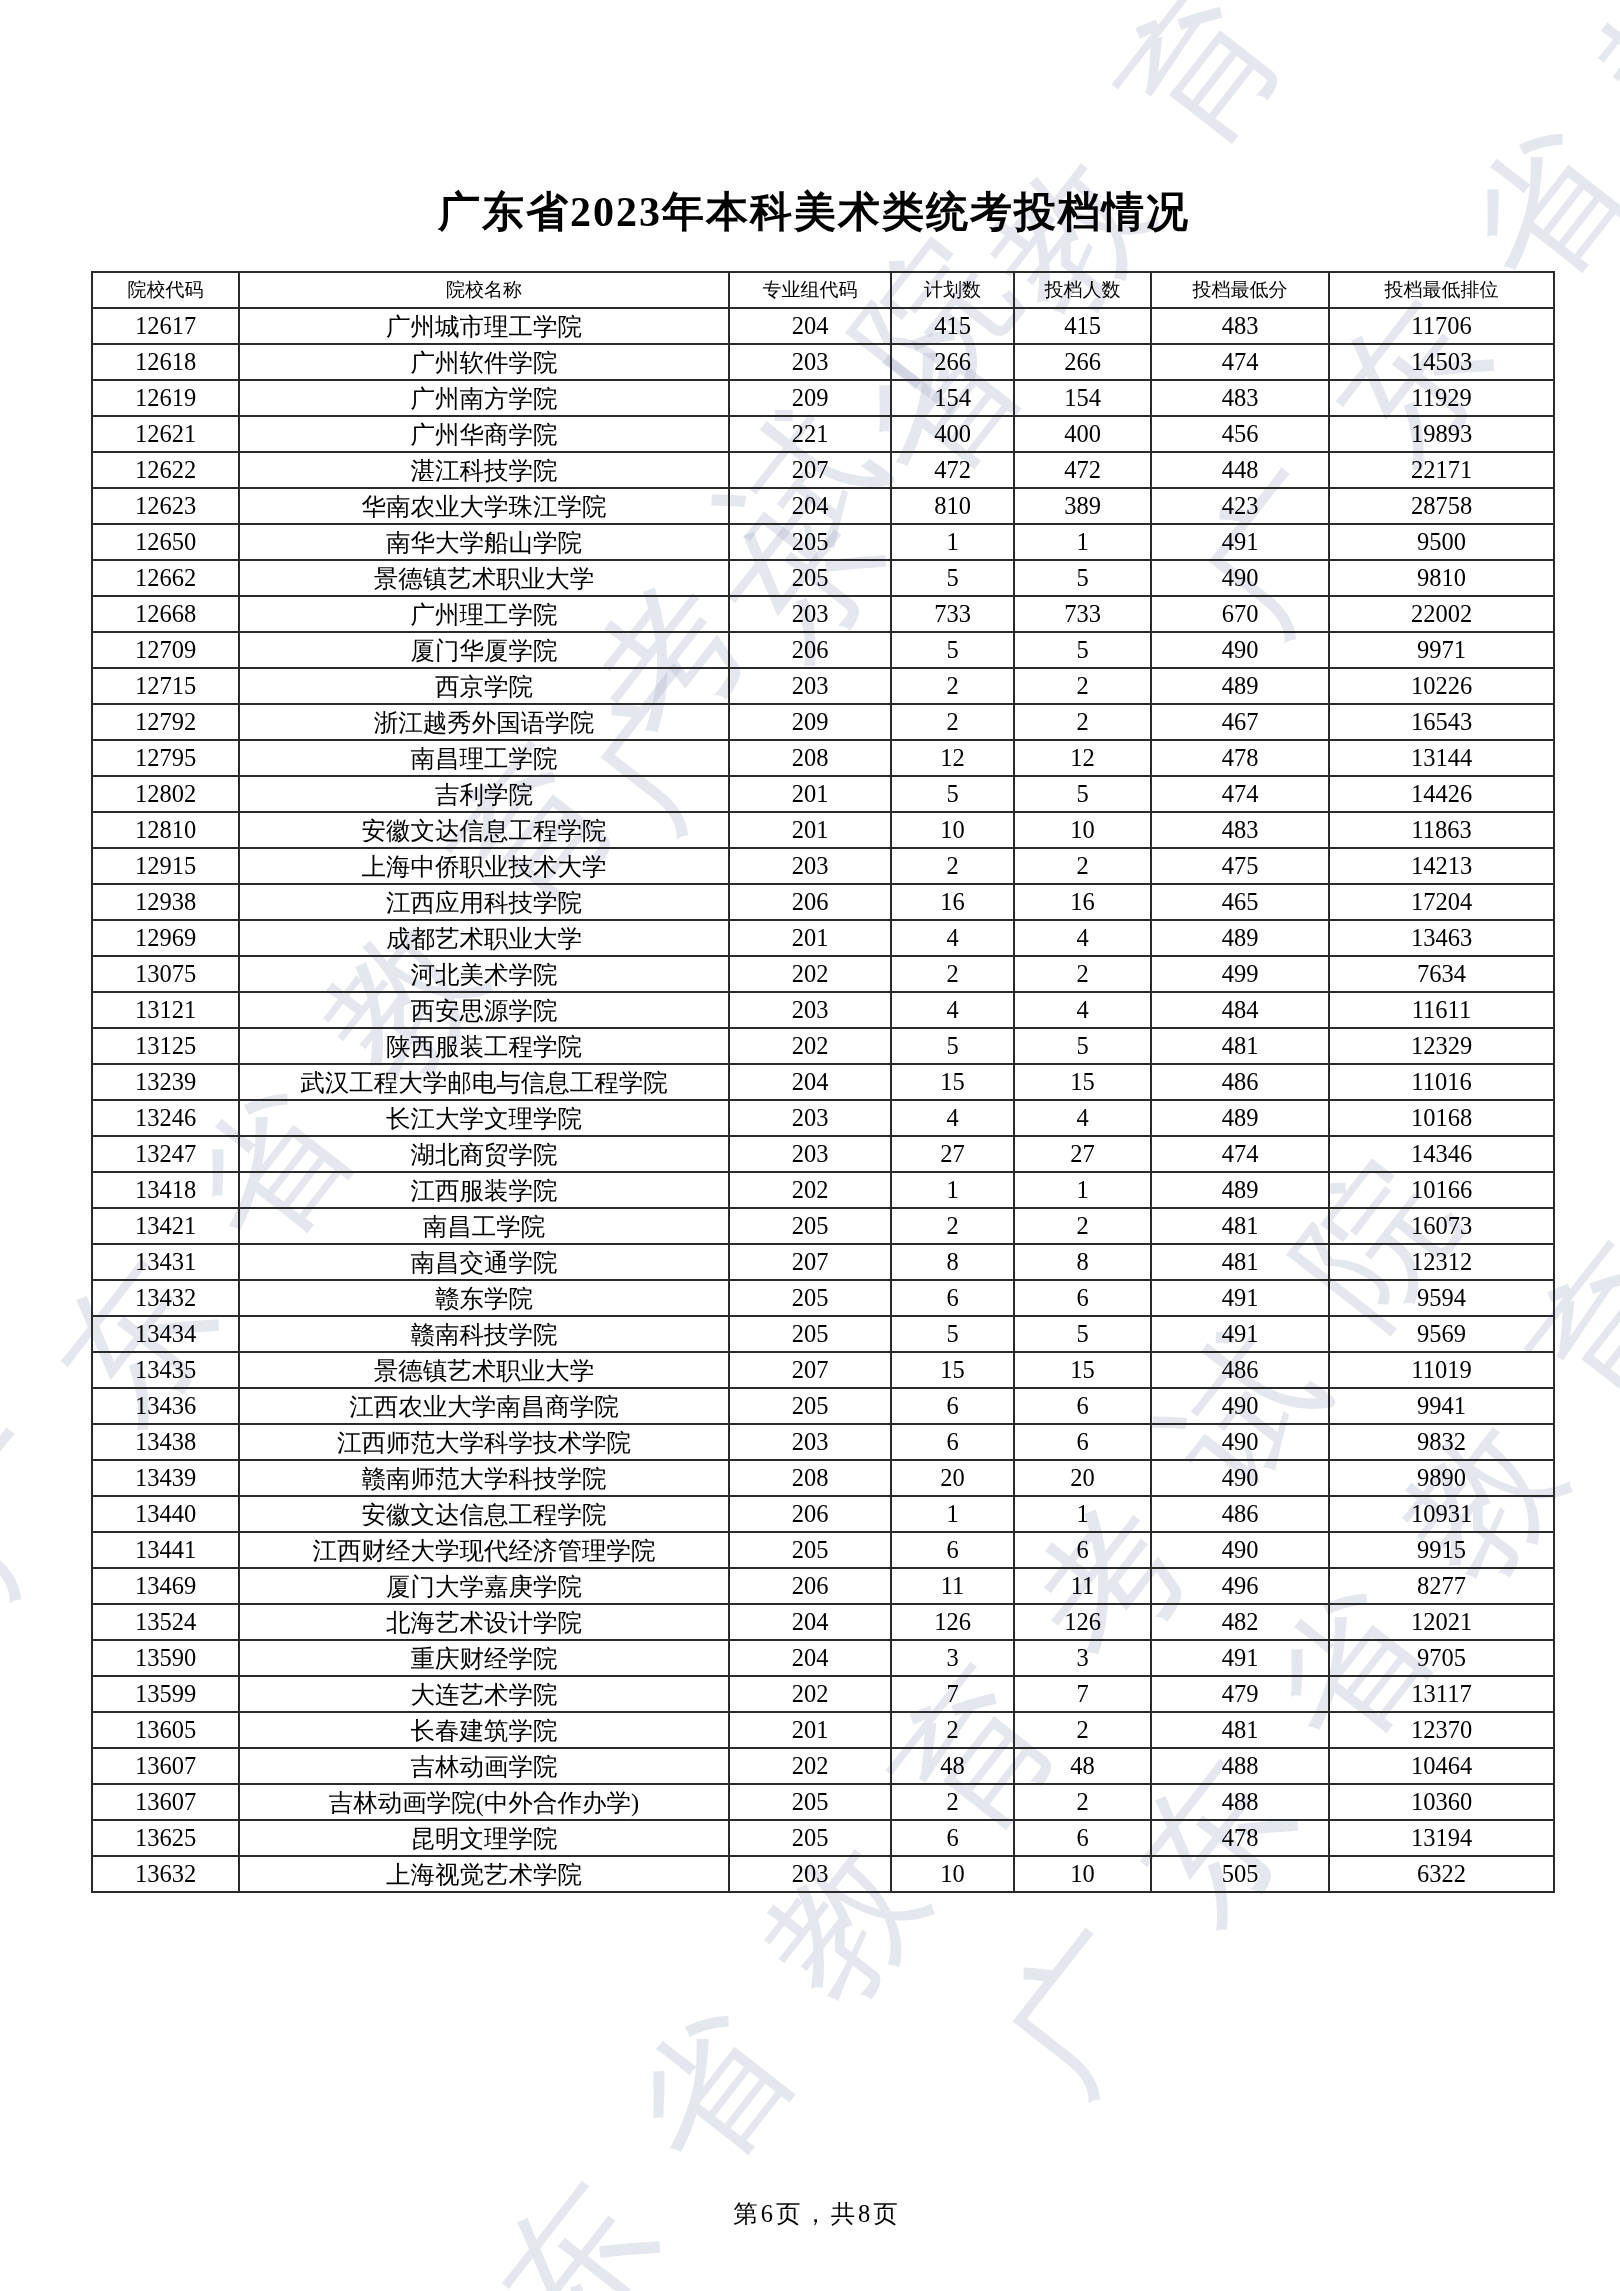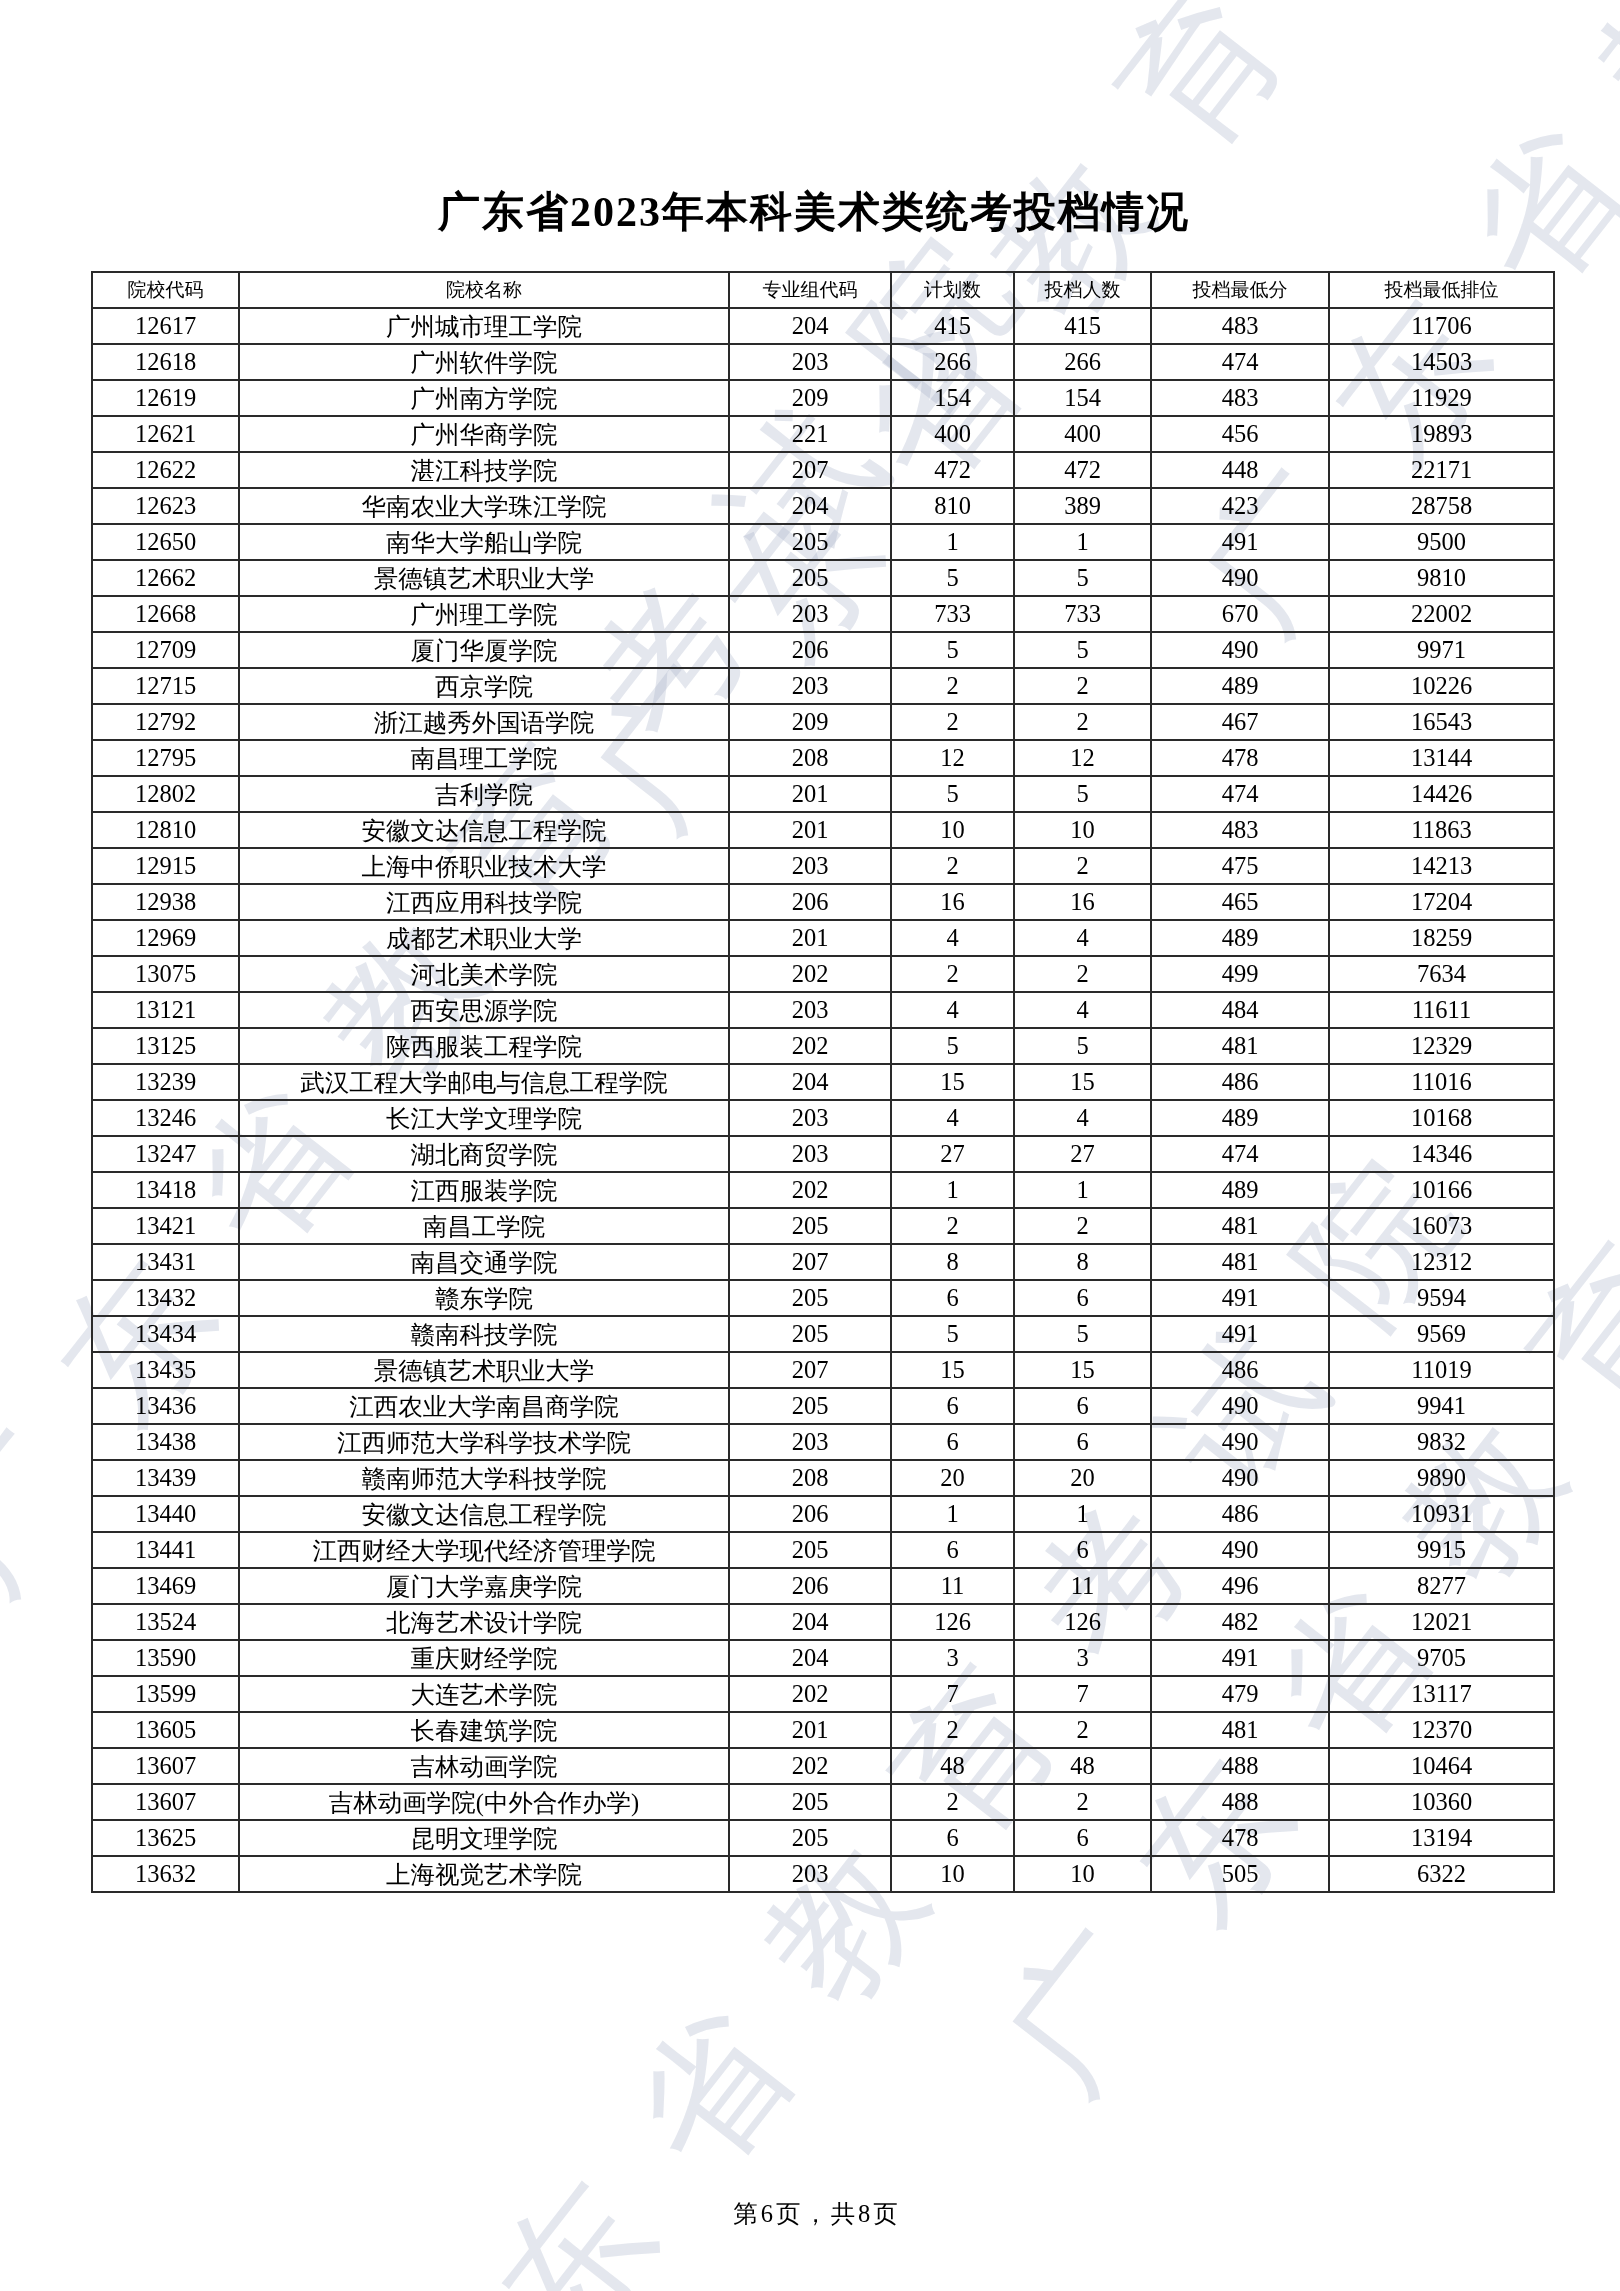--- a/index.html
+++ b/index.html
@@ -304,21 +304,21 @@
     <td>17204</td>
   </tr>
 
   <tr>
     <td>12969</td>
     <td>成都艺术职业大学</td>
     <td>201</td>
     <td>4</td>
     <td>4</td>
     <td>489</td>
-    <td>18259</td>
+    <td>13463</td>
   </tr>
 
 
   <tr>
     <td>13075</td>
     <td>河北美术学院</td>
     <td>202</td>
     <td>2</td>
     <td>2</td>
     <td>499</td>

